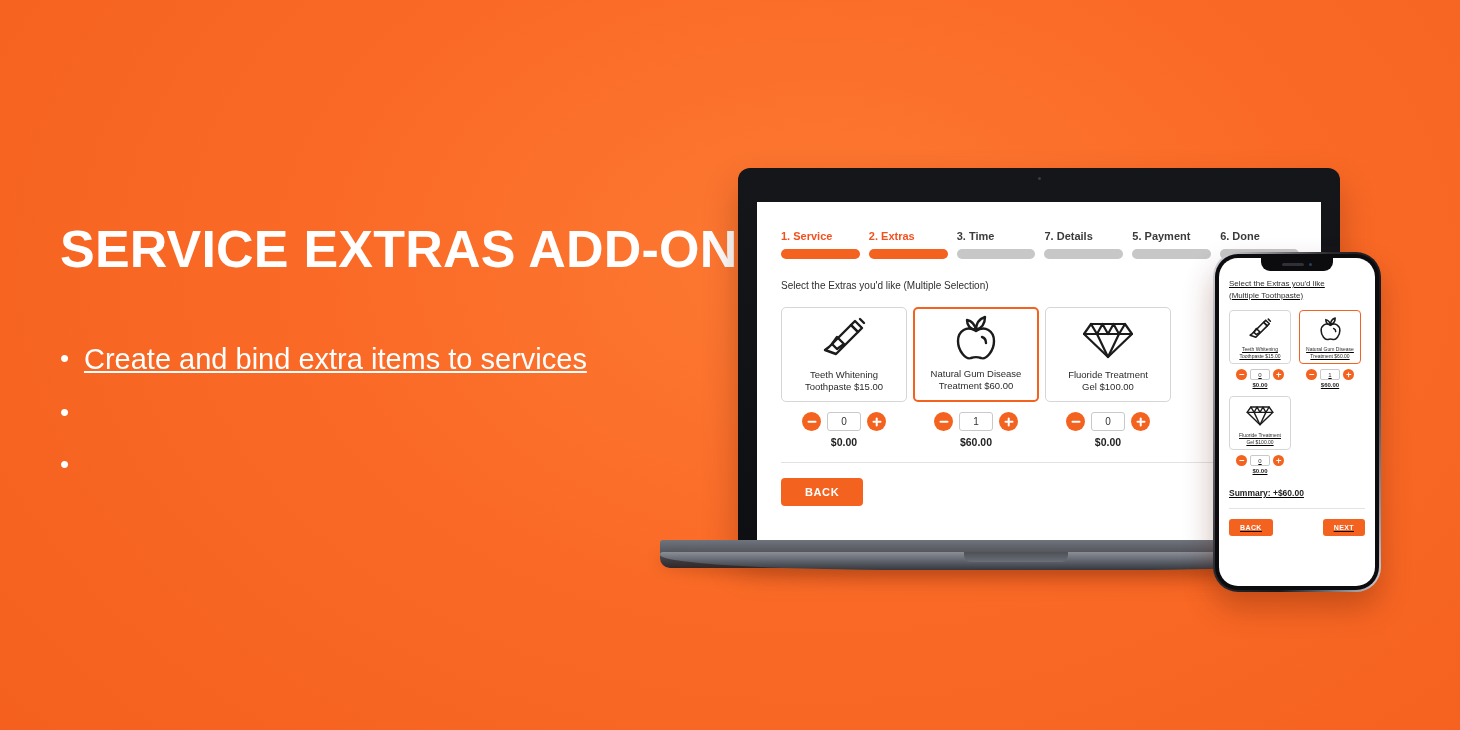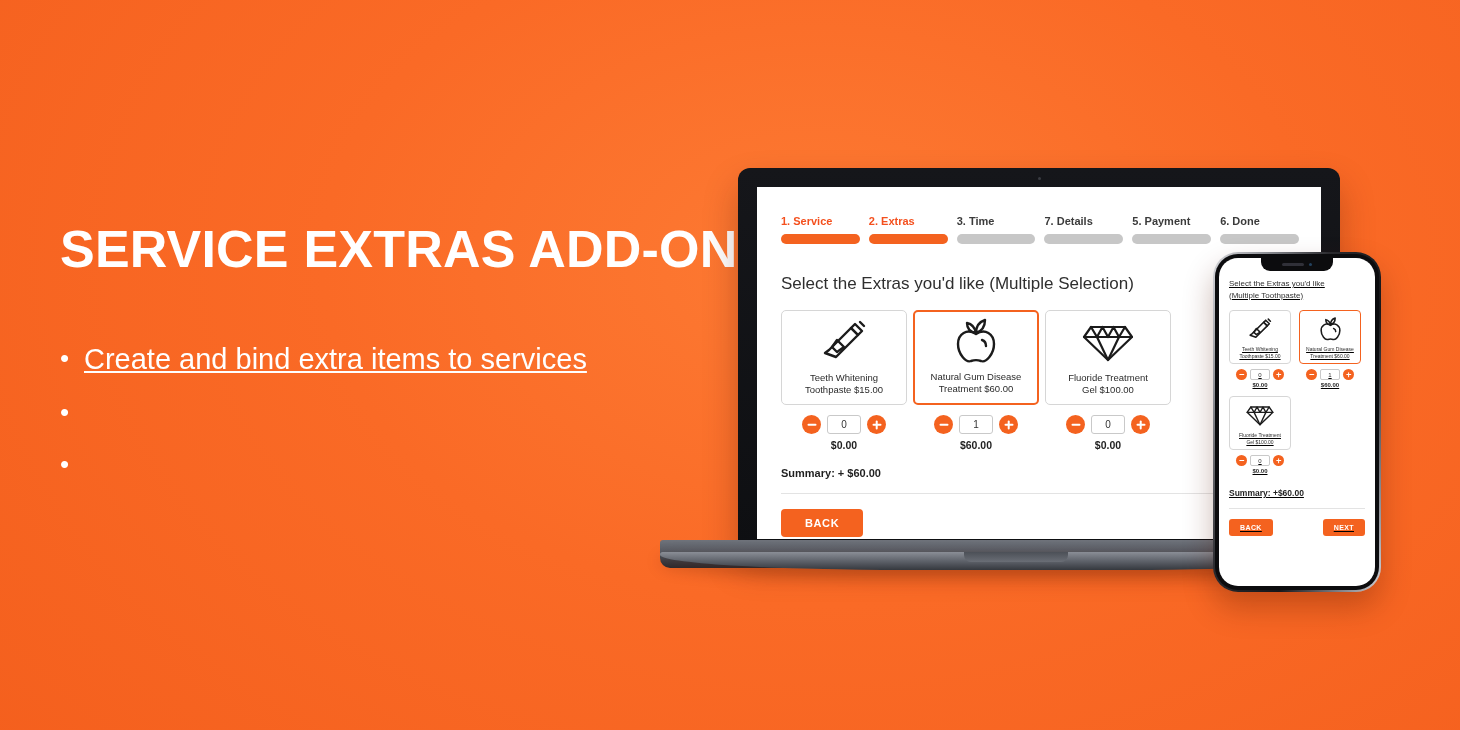--- a/index.html
+++ b/index.html
@@ -33,21 +33,21 @@
   #laptop { position: absolute; left: 660px; top: 168px; width: 712px; height: 425px; }
   .lp-lid {
     position: absolute; left: 78px; top: 0; width: 602px; height: 380px;
     background: linear-gradient(180deg,#15161a 0%, #0e0f12 100%);
     border-radius: 12px 12px 3px 3px;
     box-shadow: 0 18px 34px rgba(80,20,0,0.30);
   }
   .lp-cam { position: absolute; left: 50%; top: 9px; width: 3px; height: 3px; margin-left: -1.5px;
             border-radius: 50%; background: #3a3c42; }
   .lp-screen {
-    position: absolute; left: 97px; top: 19px; width: 564px; height: 352px;
+    position: absolute; left: 97px; top: 34px; width: 564px; height: 352px;
     background: #ffffff; overflow: hidden;
   }
   .lp-base {
     position: absolute; left: 0; top: 372px; width: 712px; height: 28px;
     background: linear-gradient(180deg,#6f737b 0%, #585c64 40%, #3d4047 72%, #2a2c31 100%);
     border-radius: 3px 3px 10px 10px;
   }
   .lp-base-lip {
     position: absolute; left: 0px; top: 384px; width: 712px; height: 18px;
     background: linear-gradient(180deg,#8a8e96 0%, #5a5e66 55%, #35383e 100%);
@@ -62,21 +62,21 @@
 
   
   .scr { padding: 28px 22px 0 24px; position: relative; height: 100%; }
   .steps { display: flex; gap: 9px; }
   .step { flex: 1; }
   .step-label { font-size: 11px; font-weight: bold; color: #3b3b3b; white-space: nowrap; }
   .step.active .step-label { color: #f4501e; }
   .step-bar { margin-top: 7px; height: 10px; border-radius: 5px; background: #c7c7c7; }
   .step.active .step-bar { background: #f4621f; }
 
-  .prompt { margin-top: 30px; font-size: 17px; color: #2f2f2f; }
+  .prompt { margin-top: 21px; font-size: 10px; color: #2f2f2f; }
 
   .cards { margin-top: 16px; display: flex; gap: 6px; }
   .card {
     width: 126px; height: 95px; border: 1px solid #d6d6d6; border-radius: 5px;
     background: #fff; display: flex; flex-direction: column;
     align-items: center; justify-content: flex-end; padding-bottom: 8px;
   }
   .card.selected { border: 2px solid #f4621f; }
   .card-icon { flex: 1; display: flex; align-items: center; justify-content: center; width: 100%; }
   .card-label { font-size: 9.5px; color: #2b2b2b; text-align: center; line-height: 1.28; padding: 0 6px; }
@@ -306,21 +306,20 @@
             <span class="qty-box">0</span>
             <span class="circ-btn">
                 <span class="hbar"></span>
                 <span class="vbar"></span>
               </span>
           </div>
           <div class="line-price">$0.00</div>
         </div>
       </div>
 
-      <div class="summary">Summary: + $60.00</div>
       <div class="divider"></div>
 
       <div class="nav-row">
         <button class="btn">BACK</button>
         <button class="btn">NEXT</button>
       </div>
 
     </div>
   </div>
 

